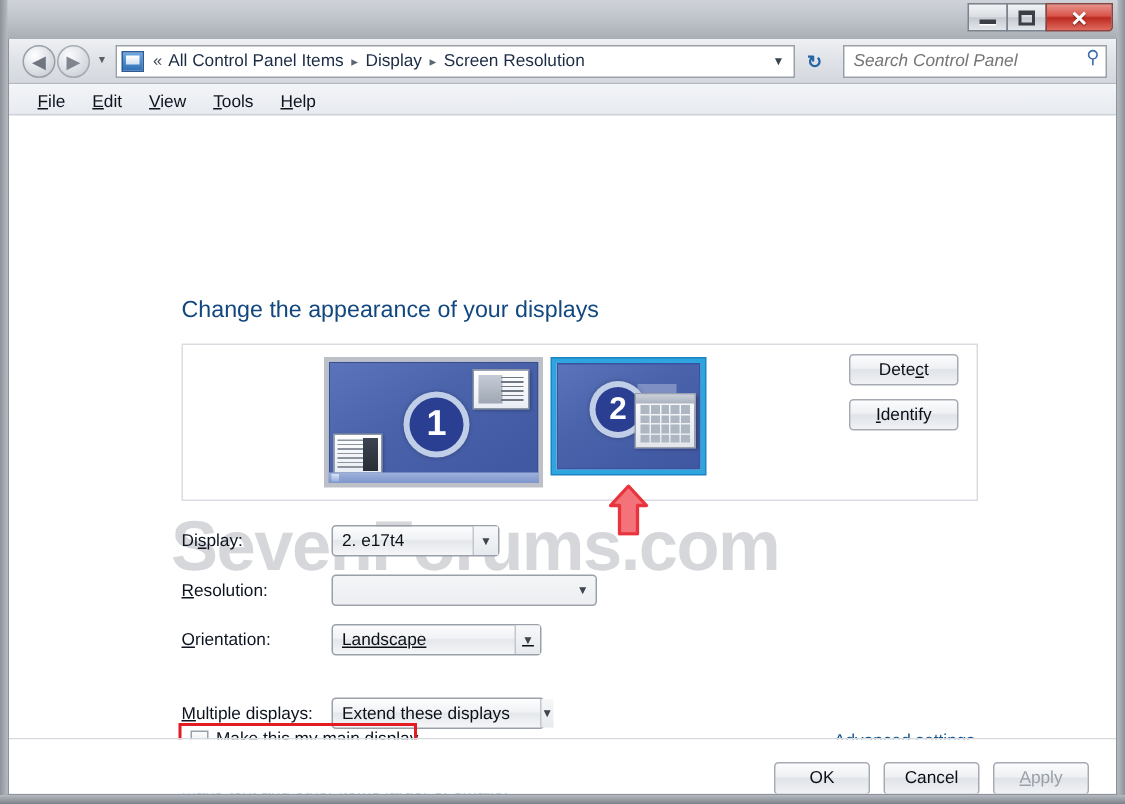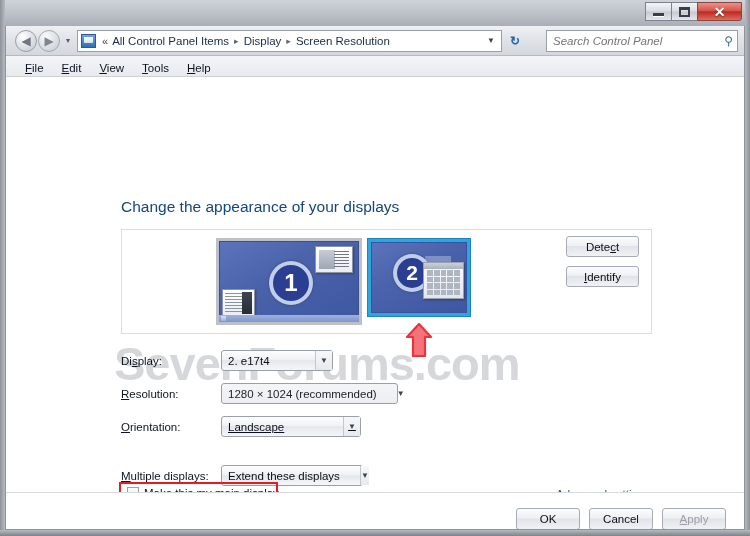--- a/index.html
+++ b/index.html
@@ -137,23 +137,23 @@
   #addr-dropdown {
     margin-left: auto; flex: 0 0 auto;
     width: 16px; text-align: center; color: #3a4450; font-size: 8px;
   }
   #refresh-btn {
     width: 22px; height: 22px; margin-left: 2px; flex: 0 0 auto;
     display: flex; align-items: center; justify-content: center;
     color: #2464a8; font-size: 12px; font-weight: bold;
   }
   #searchbox {
-    width: 192px; height: 22px; margin-left: 20px; flex: 0 0 auto;
+    width: 176px; height: 22px; margin-left: 8px; flex: 0 0 auto;
     background: #ffffff; border: 1px solid #9aa0a8;
-    display: flex; align-items: center; padding: 0 4px;
+    display: flex; padding: 0 4px;
   }
   #search-input {
     border: none; outline: none; flex: 1 1 auto; min-width: 0;
     font-family: "Liberation Sans", sans-serif;
     font-size: 11.5px; font-style: italic; color: #8b9098;
     background: transparent;
   }
   #search-icon { color: #3b6ea8; font-size: 12px; flex: 0 0 auto; }
 
   
@@ -573,21 +573,20 @@
         <span class="form-label" id="lbl-display"><span>Di</span><u>s</u><span>play:</span></span>
         <div class="combo boxed" id="combo-display">
           <span>2. e17t4</span>
           <span class="combo-arrow">▼</span>
         </div>
       </div>
 
       <div class="form-row" id="row-resolution">
         <span class="form-label" id="lbl-resolution"><span></span><u>R</u><span>esolution:</span></span>
         <div class="combo readonly" id="combo-resolution">
-          <span>1280 × 1024 (recommended)</span>
           <span class="combo-arrow">▼</span>
         </div>
       </div>
 
       <div class="form-row" id="row-orientation">
         <span class="form-label" id="lbl-orientation"><span></span><u>O</u><span>rientation:</span></span>
         <div class="combo boxed" id="combo-orientation">
           <span>Landscape</span>
           <span class="combo-arrow">▼</span>
         </div>

